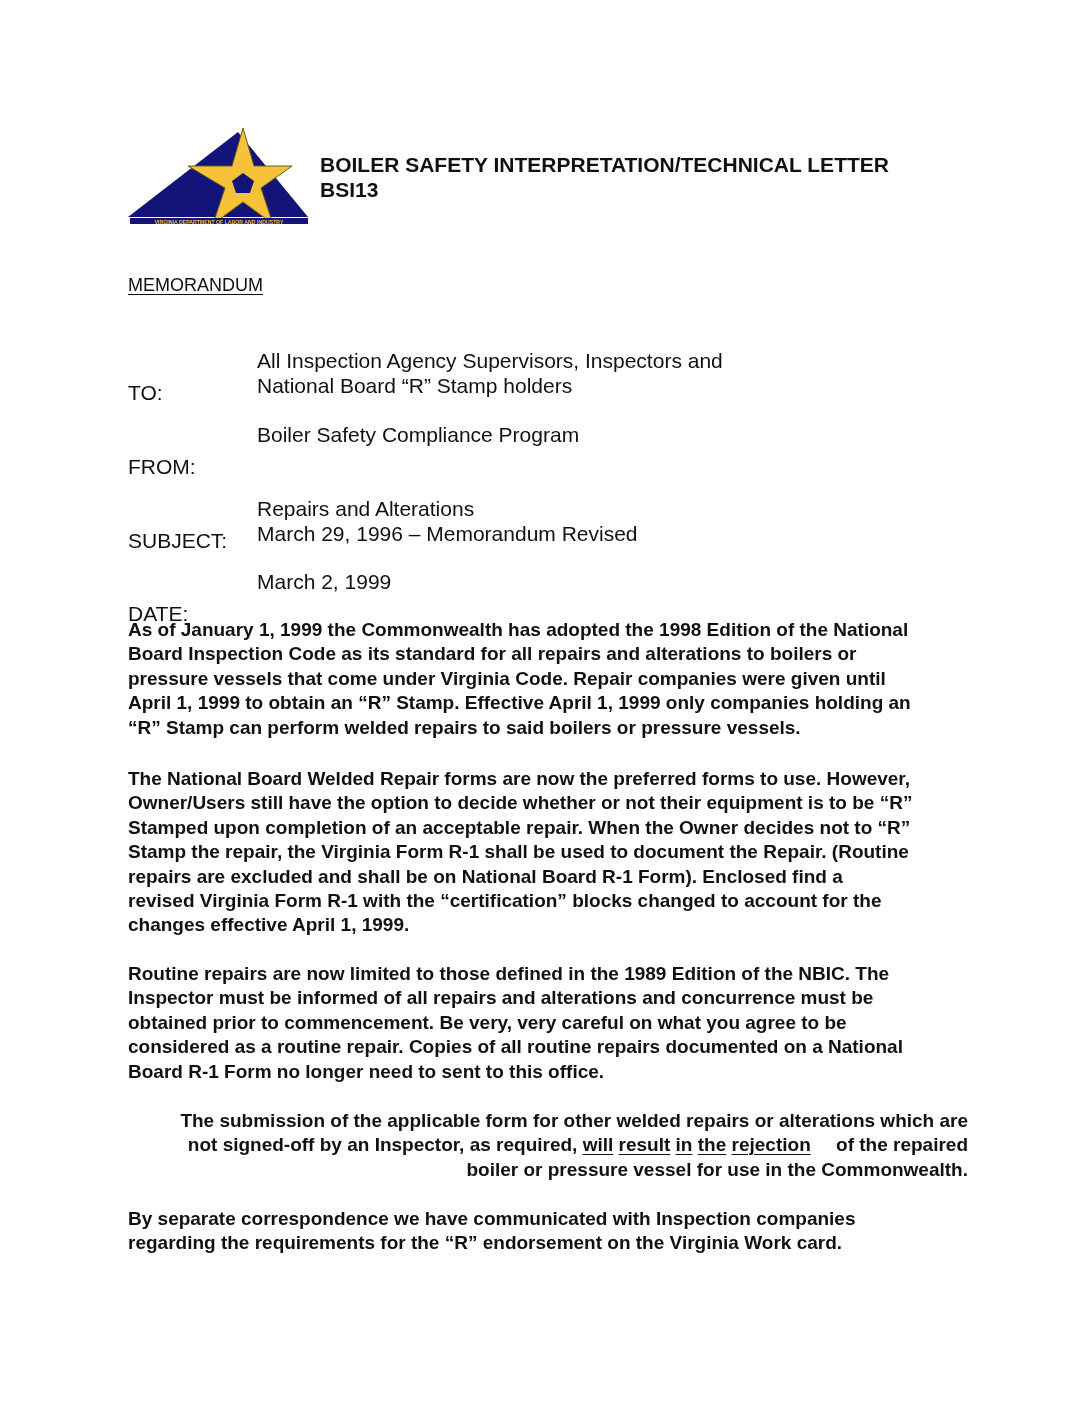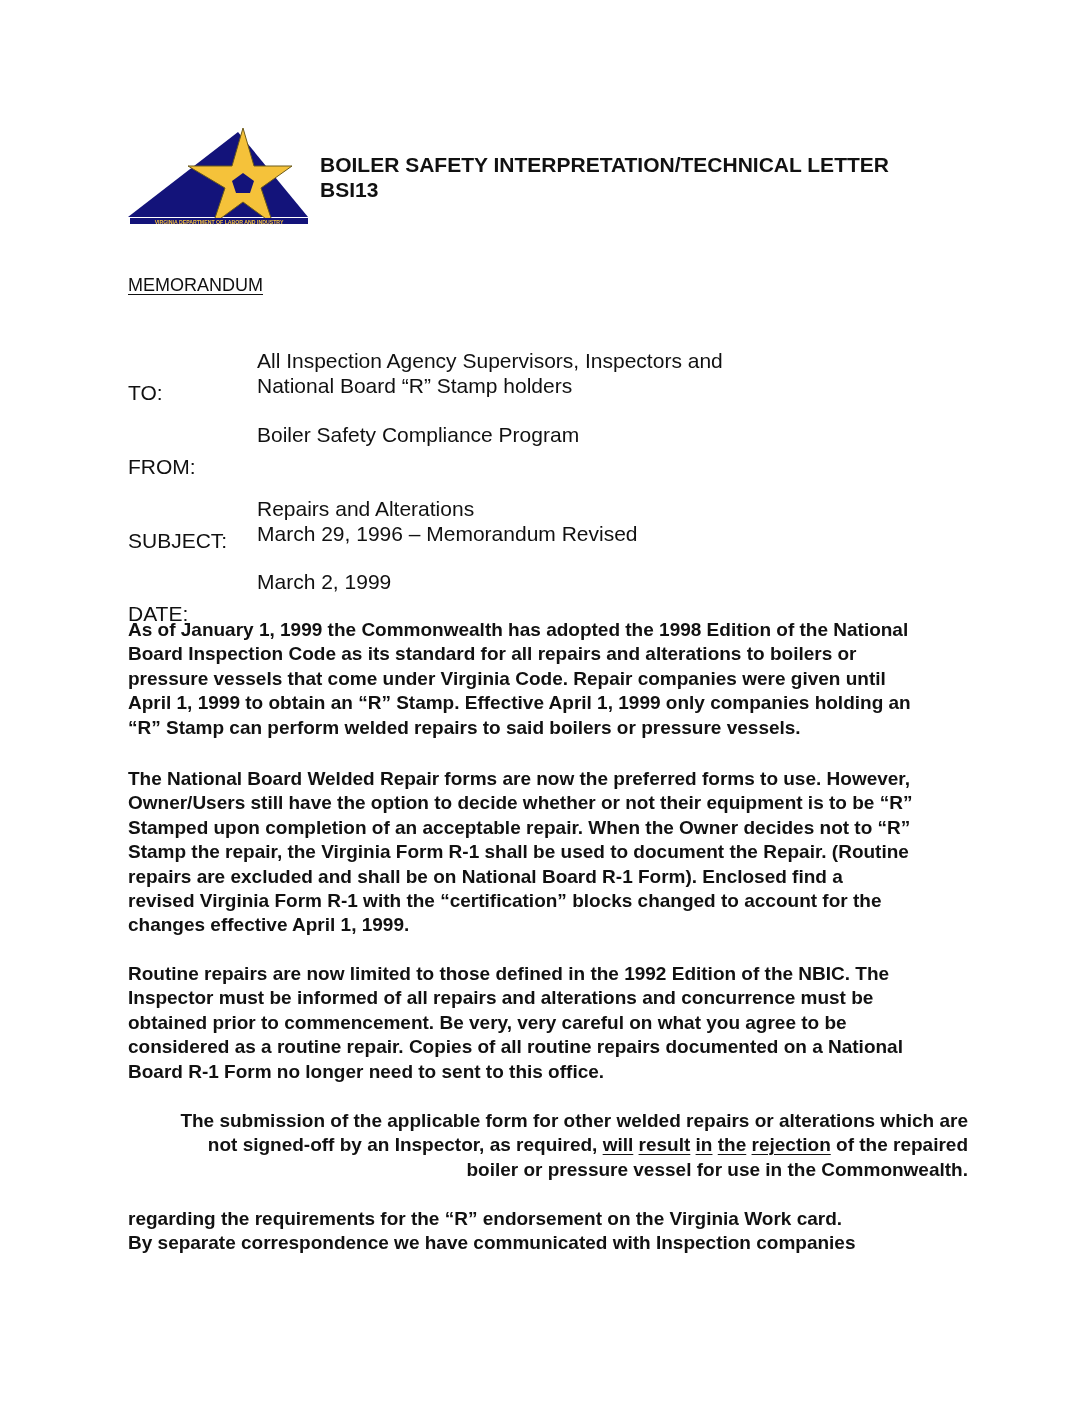--- a/index.html
+++ b/index.html
@@ -77,29 +77,29 @@
   <div>The National Board Welded Repair forms are now the preferred forms to use.  However,</div>
   <div>Owner/Users still have the option to decide whether or not their equipment is to be “R”</div>
   <div>Stamped upon completion of an acceptable repair.  When the Owner decides not to “R”</div>
   <div>Stamp the repair, the Virginia Form R-1 shall be used to document the Repair.  (Routine</div>
   <div>repairs are excluded and shall be on National Board R-1 Form).  Enclosed find a</div>
   <div>revised Virginia Form R-1 with the “certification” blocks changed to account for the</div>
   <div>changes effective April 1, 1999.</div>
 </div>
 
 <div class="para" style="top:962px;">
-  <div>Routine repairs are now limited to those defined in the 1992 Edition of the NBIC.  The</div>
+  <div>Routine repairs are now limited to those defined in the 1989 Edition of the NBIC.  The</div>
   <div>Inspector must be informed of all repairs and alterations and concurrence must be</div>
   <div>obtained prior to commencement.  Be very, very careful on what you agree to be</div>
   <div>considered as a routine repair.  Copies of all routine repairs documented on a National</div>
   <div>Board R-1 Form no longer need to sent to this office.</div>
 </div>
 
 <div class="para" style="top:1109px;text-align:right;">
   <div>The submission of the applicable form for other welded repairs or alterations which are</div>
-  <div><span>not signed-off by an Inspector, as required, </span><span class="u">will</span> <span class="u">result</span> <span class="u">in</span> <span class="u">the</span> <span class="u">rejection</span><span style="white-space:pre;"> of the repaired</span></div>
+  <div><span>not signed-off by an Inspector, as required, </span><span class="u">will</span> <span class="u">result</span> <span class="u">in</span> <span class="u">the</span> <span class="u">rejection</span><span style="white-space:pre;margin-left:20px;"> of the repaired</span></div>
   <div>boiler or pressure vessel for use in the Commonwealth.</div>
 </div>
 
 <div class="para" style="top:1207px;">
+  <div>By separate correspondence we have communicated with Inspection companies</div>
   <div>regarding the requirements for the “R” endorsement on the Virginia Work card.</div>
-  <div>By separate correspondence we have communicated with Inspection companies</div>
 </div>
 
 </body></html>

